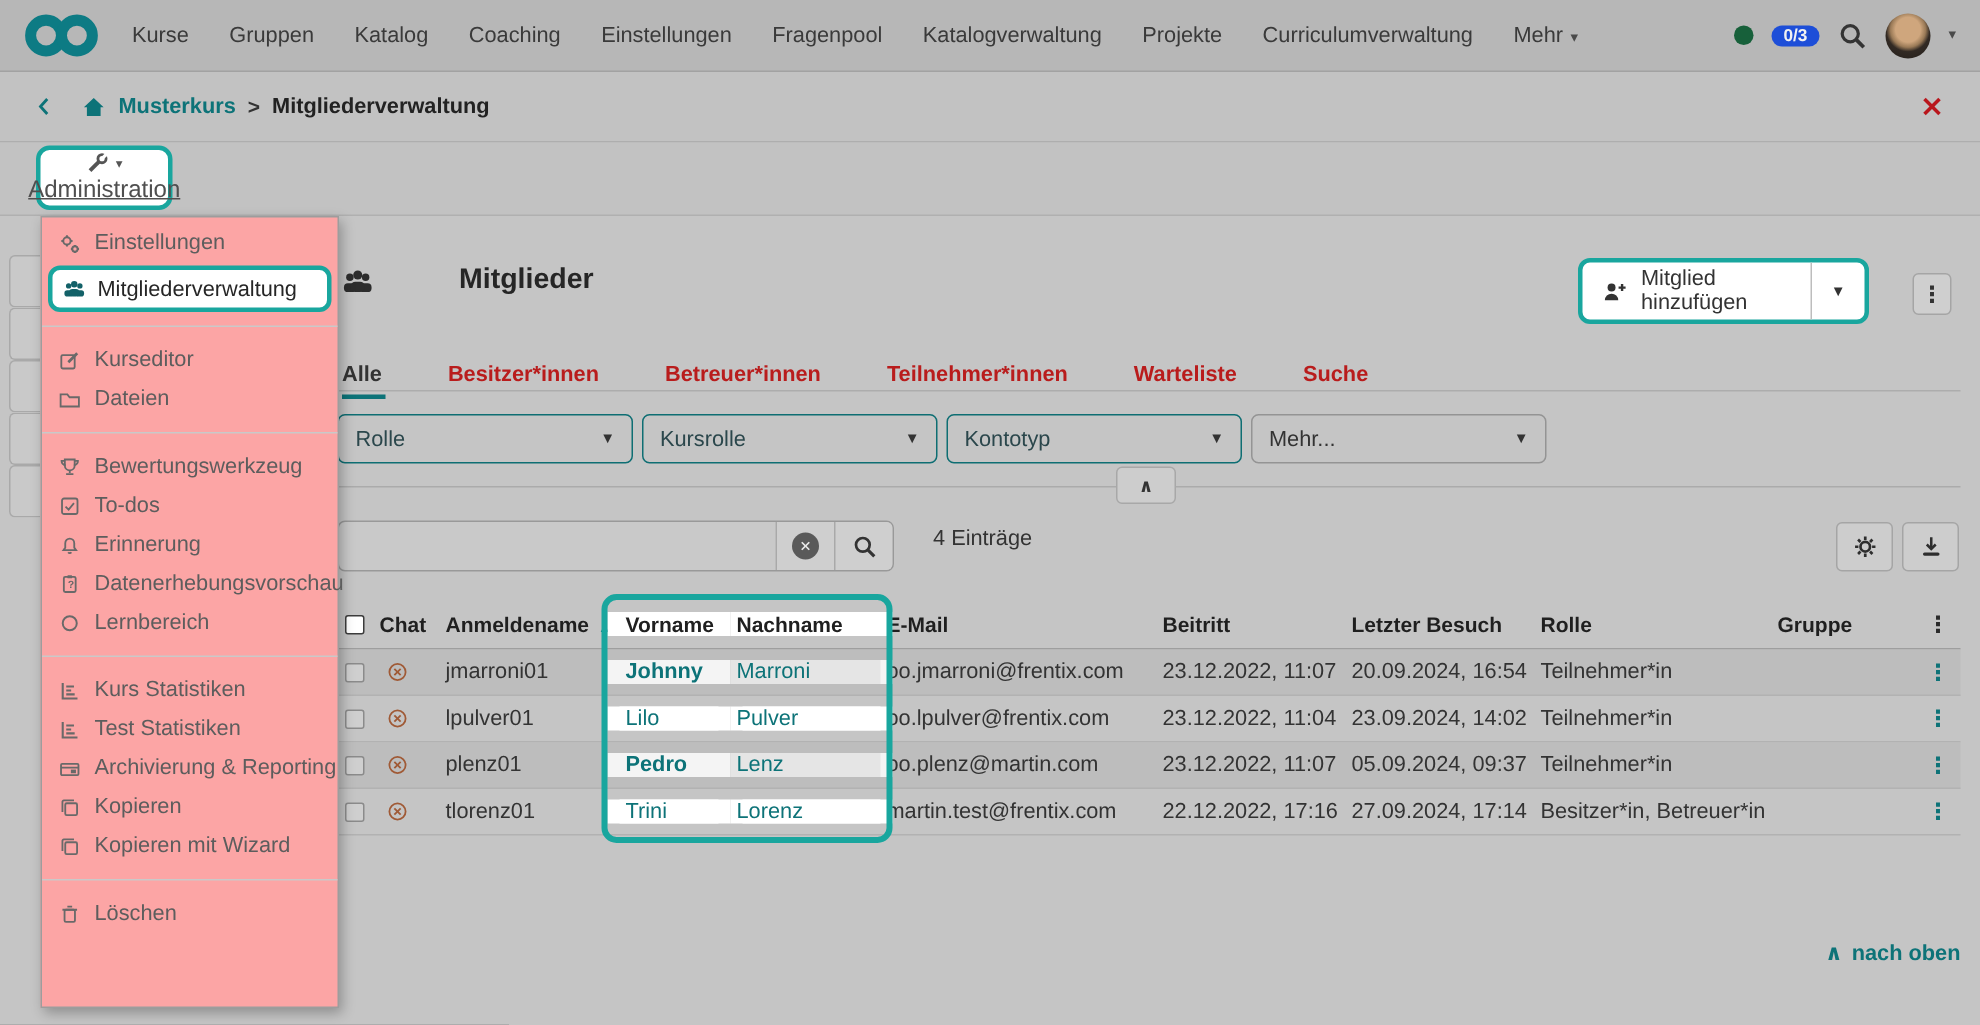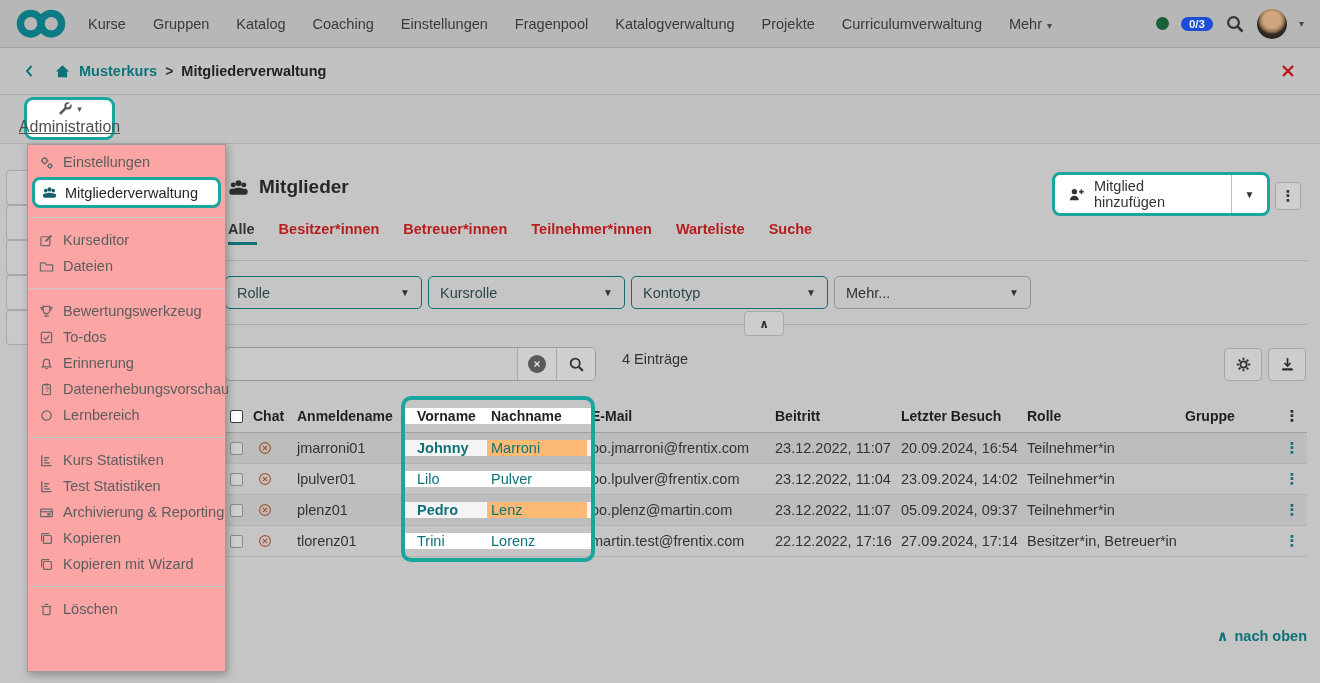--- a/index.html
+++ b/index.html
@@ -64,34 +64,34 @@
   .mi-spot{position:relative;margin:2px 4px;height:31px;background:#fff;border:3px solid #19a69e;
     border-radius:8px;display:flex;align-items:center;gap:8px;padding:0 7px;
     color:#262626;font-size:14.5px;font-weight:500;cursor:pointer;}
   .mi-spot .ic{color:#136168;}
   .menu-div{height:1px;background:#c9c9c9;margin:9px 0;}
 
   
   .main{position:absolute;left:225px;top:144px;width:1082px;height:539px;}
   .panel-title{position:absolute;left:3px;top:32px;display:flex;align-items:center;gap:10px;}
   .panel-title .ic{width:21px;height:21px;color:#2d2d2d;}
-  .panel-title h1{font-size:19px;font-weight:bold;color:#262626;}
-
-  .add-spot{position:absolute;left:827px;top:28px;width:218px;height:44px;background:#fff;
+  .panel-title h1{font-size:19px;font-weight:bold;color:#262626;margin-left:47px;}
+
+  .add-spot{position:absolute;left:827px;top:28px;width:194px;height:44px;background:#fff;
     border:3px solid #19a69e;border-radius:8px;display:flex;align-items:stretch;cursor:pointer;}
   .add-main{flex:1;display:flex;align-items:center;gap:9px;padding:0 13px;
     font-size:14.5px;color:#333;border-right:1px solid #bdbdbd;}
   .add-main .ic{width:17px;height:17px;color:#333;}
   .add-caret{width:35px;display:flex;align-items:center;justify-content:center;
     font-size:10px;color:#333;}
   .dots-btn{position:absolute;left:1050px;top:38px;width:26px;height:28px;background:#cfcfcf;
     border:1px solid #a5a5a5;border-radius:4px;display:flex;align-items:center;justify-content:center;
     font-size:15px;font-weight:bold;color:#333;cursor:pointer;}
 
-  .tabs{position:absolute;left:3px;top:77px;display:flex;gap:24px;}
+  .tabs{position:absolute;left:3px;top:98px;display:flex;gap:44px;}
   .tab{font-size:14.5px;font-weight:600;color:#b91c1c;cursor:pointer;position:relative;}
   .tab.active{color:#333;}
   .tab.active::after{content:"";position:absolute;left:0;right:-2px;bottom:-8px;height:3px;background:#0d7378;}
   .div-a{position:absolute;left:0;top:116px;width:100%;height:1px;background:#adadad;}
 
   .filters{position:absolute;left:0;top:132px;display:flex;gap:6px;}
   .filter-box{width:197px;height:33px;border:1px solid #0e6e73;border-radius:5px;
     display:flex;align-items:center;justify-content:space-between;padding:0 11px;
     font-size:14.5px;color:#2b474c;cursor:pointer;}
   .filter-box.gray{border-color:#949494;color:#333;}
@@ -129,21 +129,21 @@
   .cell{padding-left:4px;white-space:nowrap;overflow:hidden;}
   .chk{width:13px;height:13px;border:1px solid #8b8b8b;border-radius:2px;background:#cfcfcf;margin-left:5px;cursor:pointer;}
   .t-head .chk{border:1.6px solid #3c3c3c;background:#fff;}
   .sort{font-size:9px;color:#0d7378;margin-left:6px;}
   .chatcell{display:flex;justify-content:flex-start;padding-left:8px;}
   .chatcell .ic{width:16px;height:16px;color:#a05a36;}
   .namelink{color:#0d7378;cursor:pointer;}
   .spotL{background:#fff;box-shadow:-8px 0 0 #fff;}
   .spotR{background:#fff;box-shadow:8px 0 0 #fff;}
   .t-body .odd .spotL{background:#f4f4f4;box-shadow:-8px 0 0 #f4f4f4;font-weight:bold;}
-  .t-body .odd .spotR{background:#fdba74;box-shadow:8px 0 0 #f4f4f4;}
+  .t-body .odd .spotR{background:#e5e5e5;box-shadow:8px 0 0 #f4f4f4;}
   .rowdots{color:#0d7378;font-weight:bold;font-size:15px;text-align:center;cursor:pointer;}
   .headdots{color:#2a2a2a;font-weight:bold;font-size:15px;text-align:center;cursor:pointer;}
   .tbl-annotation{position:absolute;left:176px;top:-4px;width:194px;height:166px;
     border:4px solid #19a69e;border-radius:10px;pointer-events:none;z-index:5;}
 
   .backtop{position:absolute;right:0;top:484px;display:flex;align-items:center;gap:6px;
     color:#0d7378;font-size:14.5px;font-weight:600;cursor:pointer;}
 </style>
 </head>
 <body>

